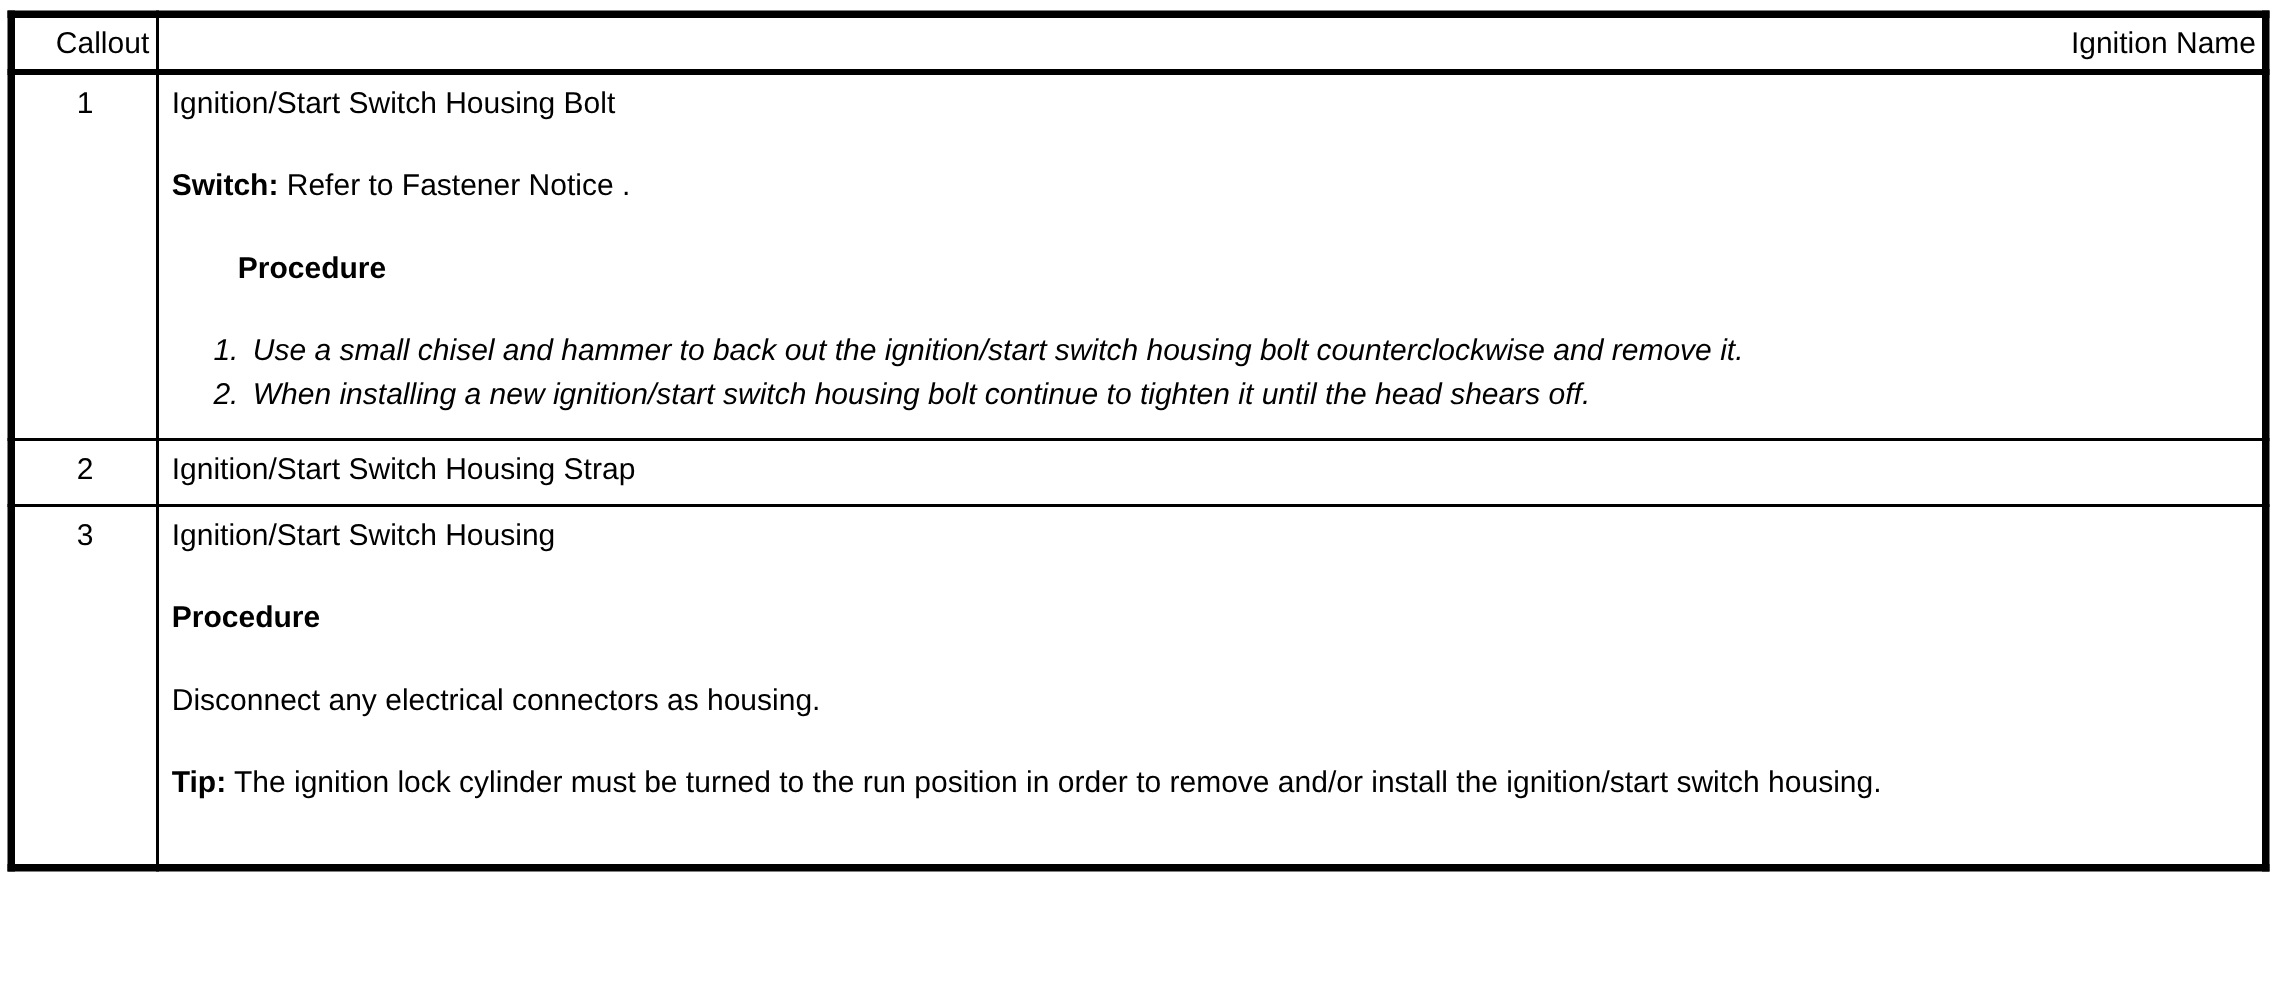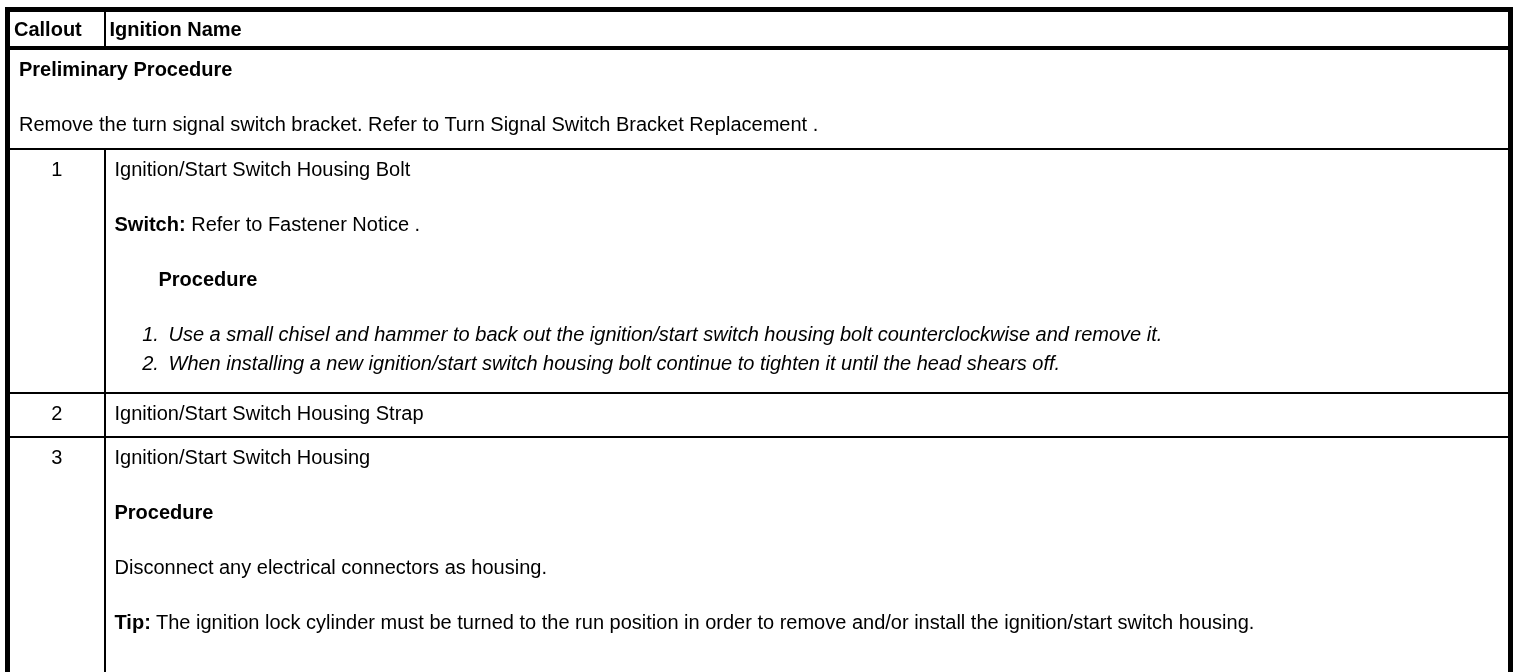--- a/index.html
+++ b/index.html
@@ -24,22 +24,22 @@
     border: 2px solid #000000;
     font-size: 20px;
     line-height: 29px;
     vertical-align: top;
     padding: 5px 9px;
     overflow: hidden;
   }
   table.callout-table { border: 5px solid #000000; }
   table.callout-table thead th {
     border-bottom: 4px solid #000000;
-    font-weight: bold;
-    text-align: left;
+    font-weight: normal;
+    text-align: right;
     height: 30px;
     padding: 2px 4px;
     vertical-align: middle;
   }
   td.prelim-cell { height: 88px; padding: 6px 8px; }
   td.callout-cell {
     text-align: center;
     vertical-align: middle;
     padding: 2px;
   }
@@ -69,26 +69,20 @@
     <col>
   </colgroup>
   <thead>
     <tr>
       <th>Callout</th>
       <th>Ignition Name</th>
     </tr>
   </thead>
   <tbody>
     <tr>
-      <td class="prelim-cell cell" colspan="2">
-        <p class="bold">Preliminary Procedure</p>
-        <p>Remove the turn signal switch bracket. Refer to Turn Signal Switch Bracket Replacement .</p>
-      </td>
-    </tr>
-    <tr>
       <td class="callout-cell">1</td>
       <td class="comp-cell-1 cell">
         <p>Ignition/Start Switch Housing Bolt</p>
         <p><span class="bold">Switch:</span><span> Refer to Fastener Notice .</span></p>
         <p class="bold indent">Procedure</p>
         <ol class="steps">
           <li>Use a small chisel and hammer to back out the ignition/start switch housing bolt counterclockwise and remove it.</li>
           <li>When installing a new ignition/start switch housing bolt continue to tighten it until the head shears off.</li>
         </ol>
       </td>

